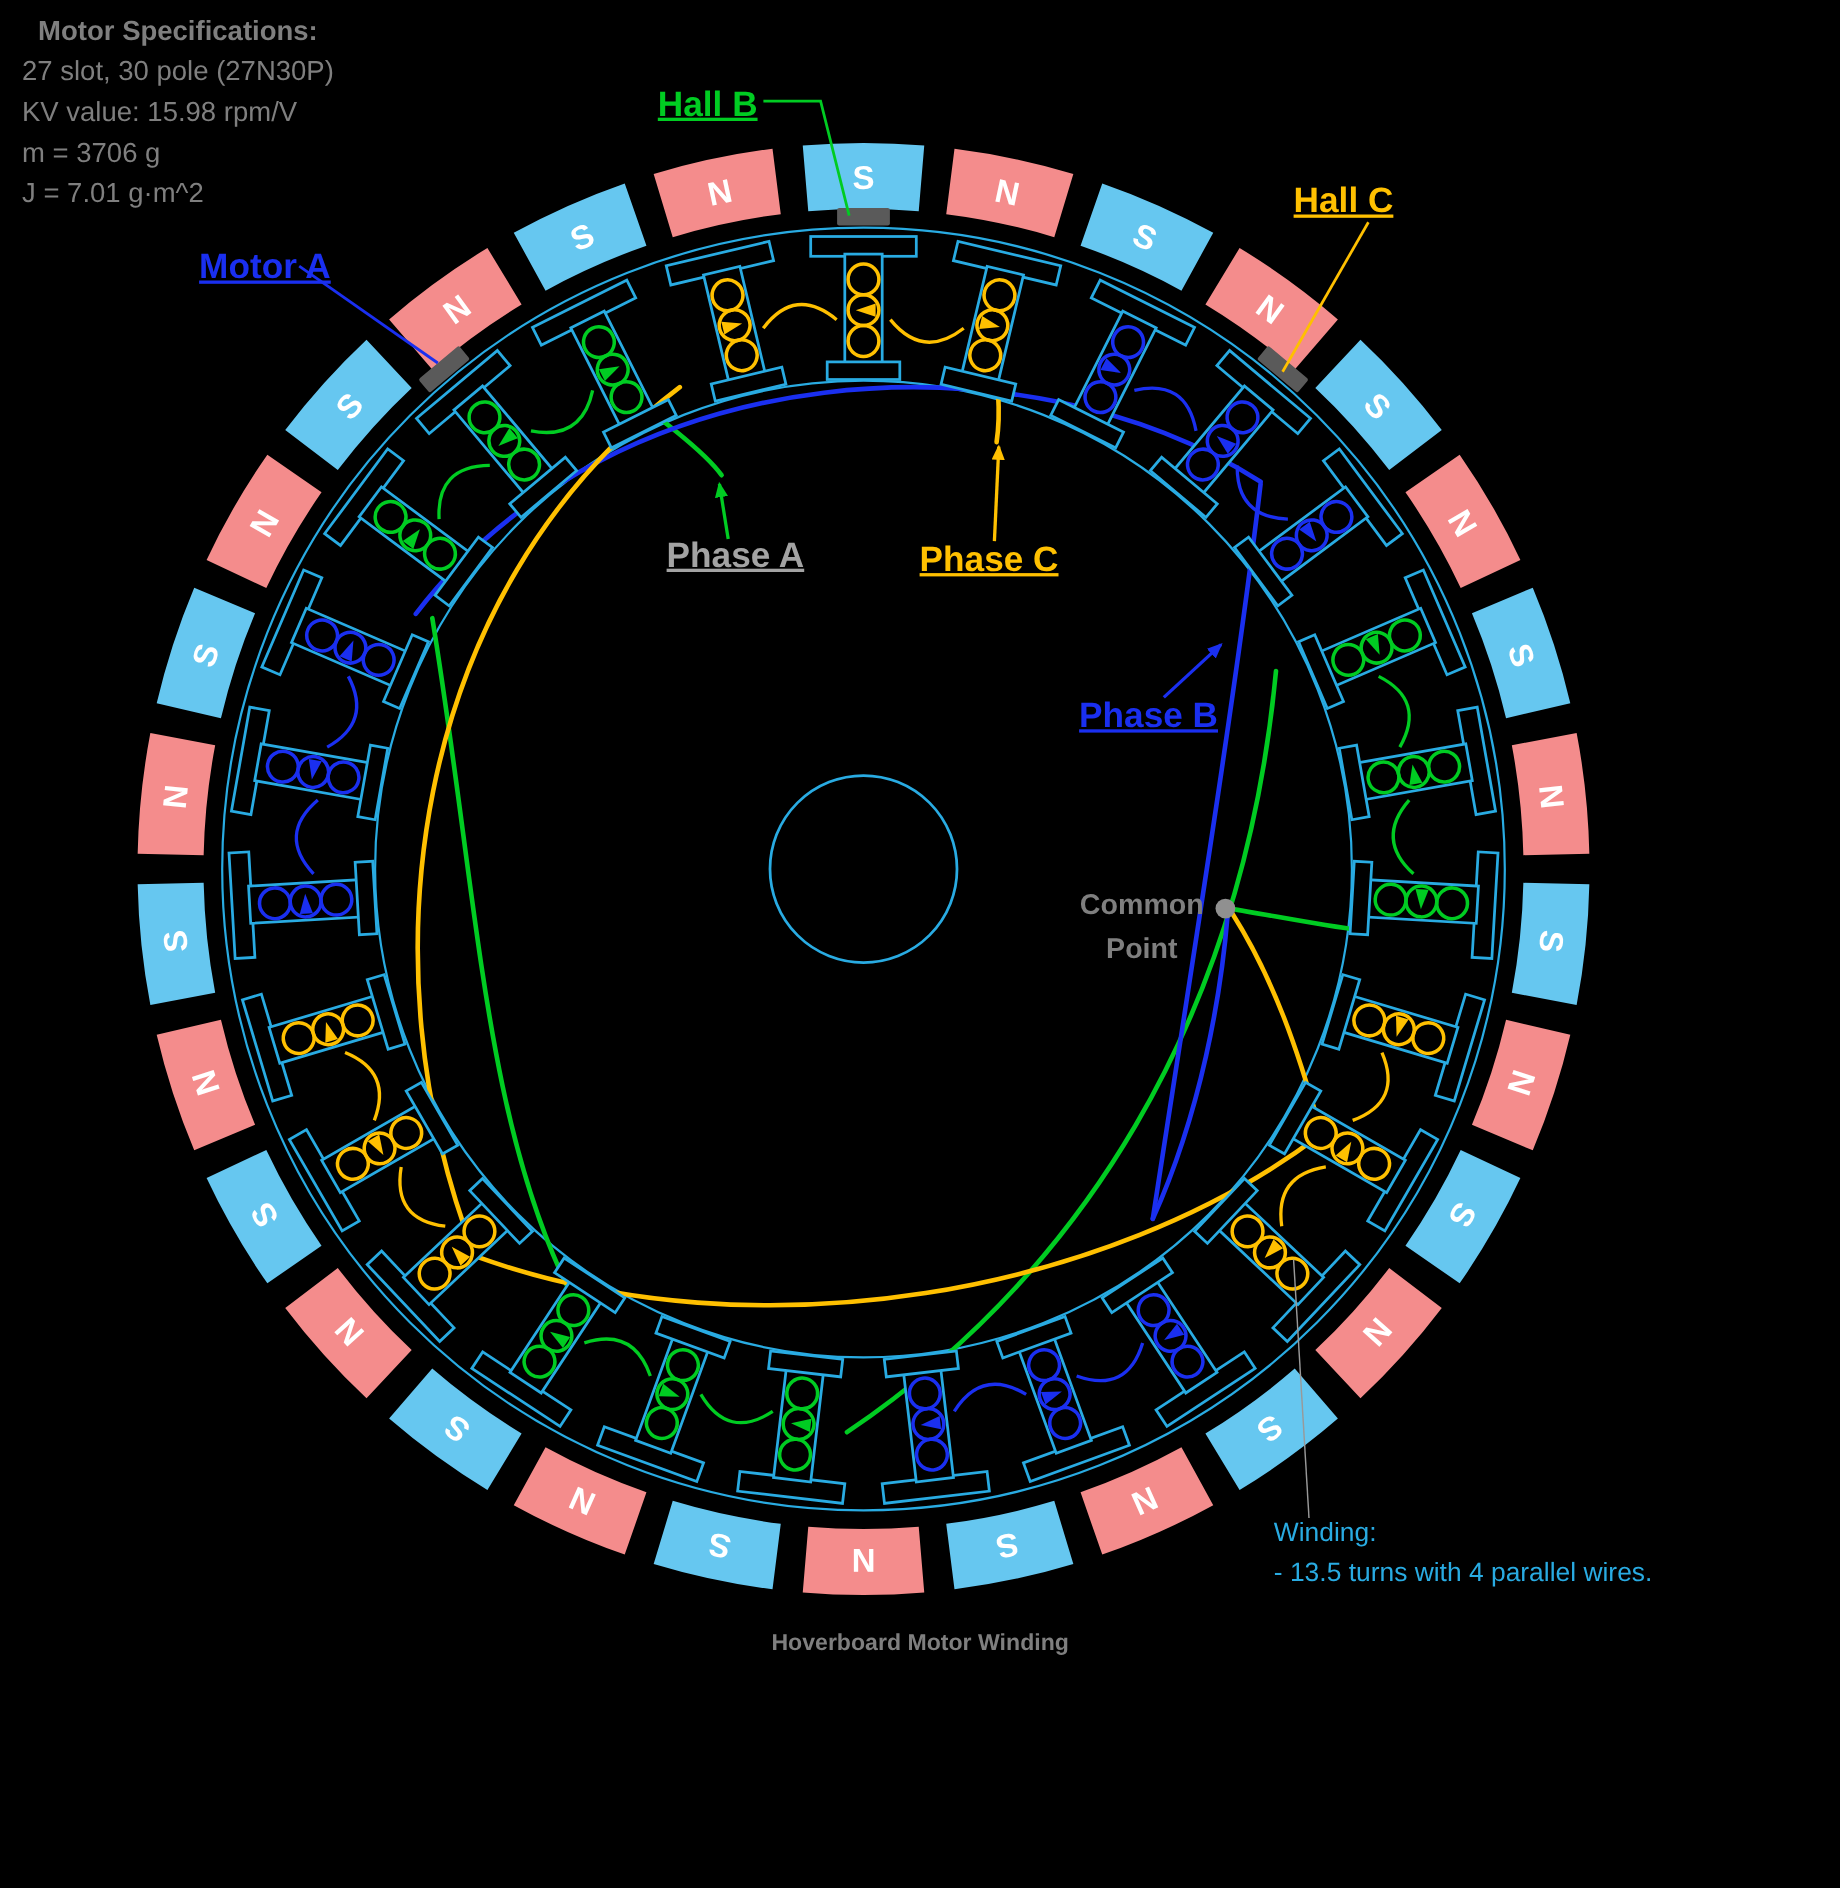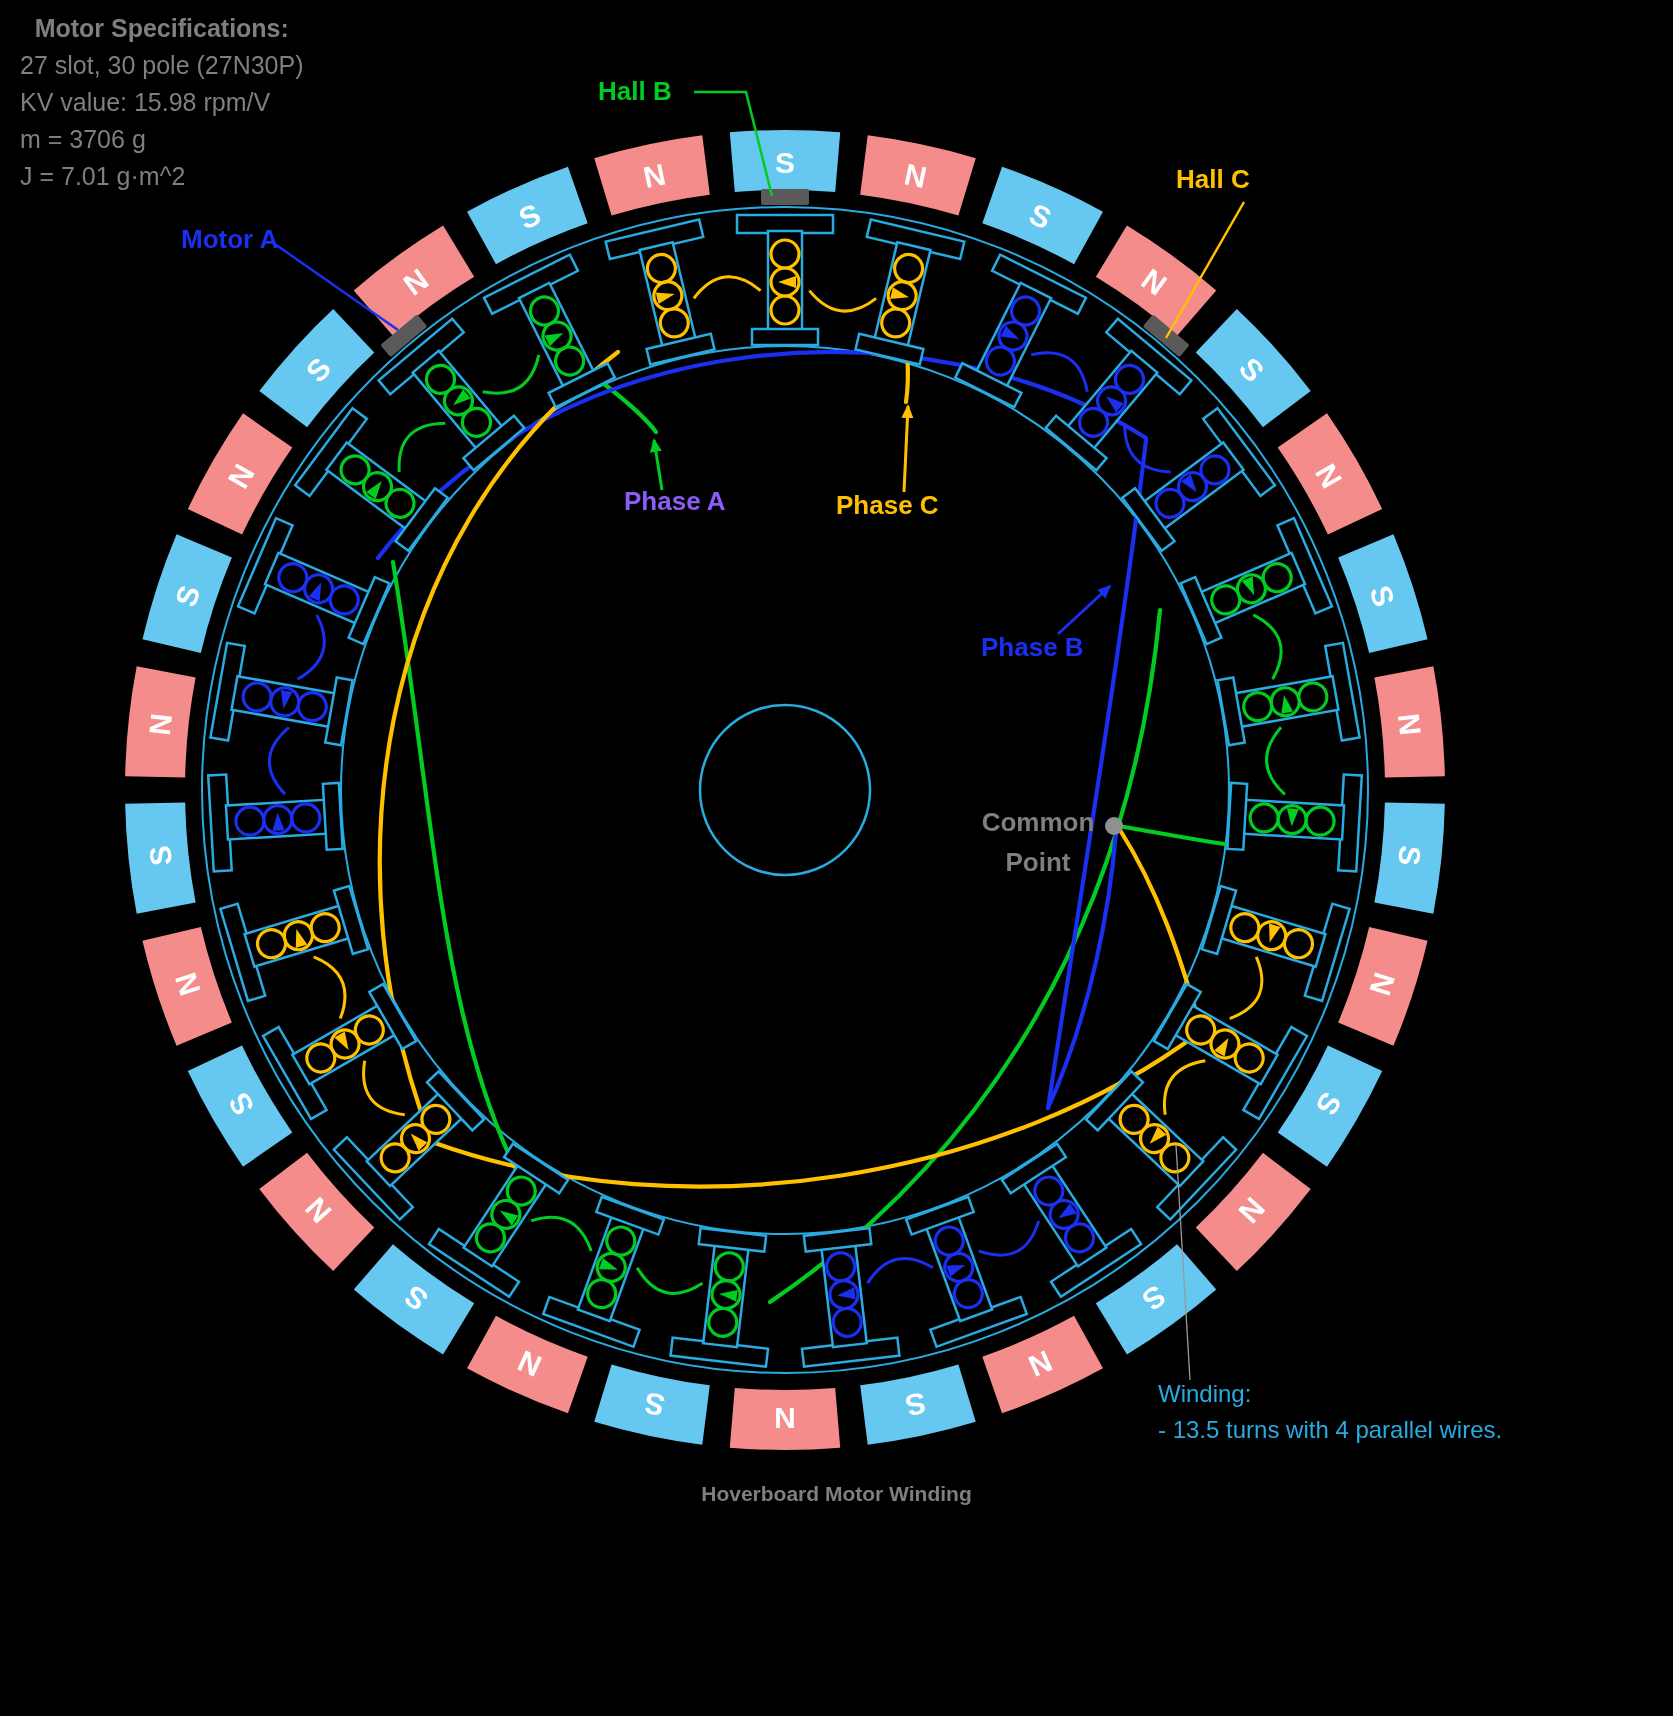--- a/index.html
+++ b/index.html
@@ -2,21 +2,21 @@
 <html><head>
 <meta charset="utf-8">
 <style>
   html,body{margin:0;padding:0;background:#000;}
   #stage{position:relative;width:1673px;height:1716px;background:#000;overflow:hidden;
          font-family:"Liberation Sans",sans-serif;}
   #motor-svg{position:absolute;left:0;top:0;}
   .ovl{position:absolute;white-space:nowrap;}
   .specs{left:20px;top:10px;font-size:25px;line-height:37px;color:#7f7f7f;}
   .specs .hd{font-weight:bold;text-align:center;}
-  .lbl{font-size:26px;font-weight:bold;}
+  .lbl{font-size:32px;font-weight:bold;text-decoration:underline;}
   .hall-a{left:181px;top:224px;}
   .hall-b{left:598px;top:76px;}
   .hall-c{left:1176px;top:164px;}
   .phase-a{left:606px;top:486px;}
   .phase-b{left:981px;top:632px;}
   .phase-c{left:836px;top:490px;}
   .common{left:968px;top:802px;width:140px;text-align:center;line-height:40px;
           font-size:26px;font-weight:bold;white-space:normal;}
   .wnote{left:1158px;top:1376px;font-size:24px;line-height:36px;}
   .title{left:0;top:1482px;width:100%;text-align:center;font-size:21px;font-weight:bold;}
@@ -411,21 +411,21 @@
     <div>27 slot, 30 pole (27N30P)</div>
     <div>KV value: 15.98 rpm/V</div>
     <div>m = 3706 g</div>
     <div>J = 7.01 g·m^2</div>
   </div>
 
   <div class="ovl lbl hall-a" style="color: rgb(26, 47, 240);">Motor A</div>
   <div class="ovl lbl hall-b" style="color: rgb(0, 204, 34);">Hall B</div>
   <div class="ovl lbl hall-c" style="color: rgb(255, 192, 0);">Hall C</div>
 
-  <div class="ovl lbl phase-a" style="color: #8b5cf6; margin-left: 18px;">Phase A</div>
+  <div class="ovl lbl phase-a" style="color: #a3a3a3;">Phase A</div>
   <div class="ovl lbl phase-b" style="color: rgb(26, 47, 240);">Phase B</div>
   <div class="ovl lbl phase-c" style="color: rgb(255, 192, 0);">Phase C</div>
 
   <div class="ovl common" style="color: rgb(127, 127, 127);">Common Point</div>
 
   <div class="ovl wnote" style="color: rgb(41, 171, 226);">
     <div>Winding:</div>
     <div>- 13.5 turns with 4 parallel wires.</div>
   </div>
 

